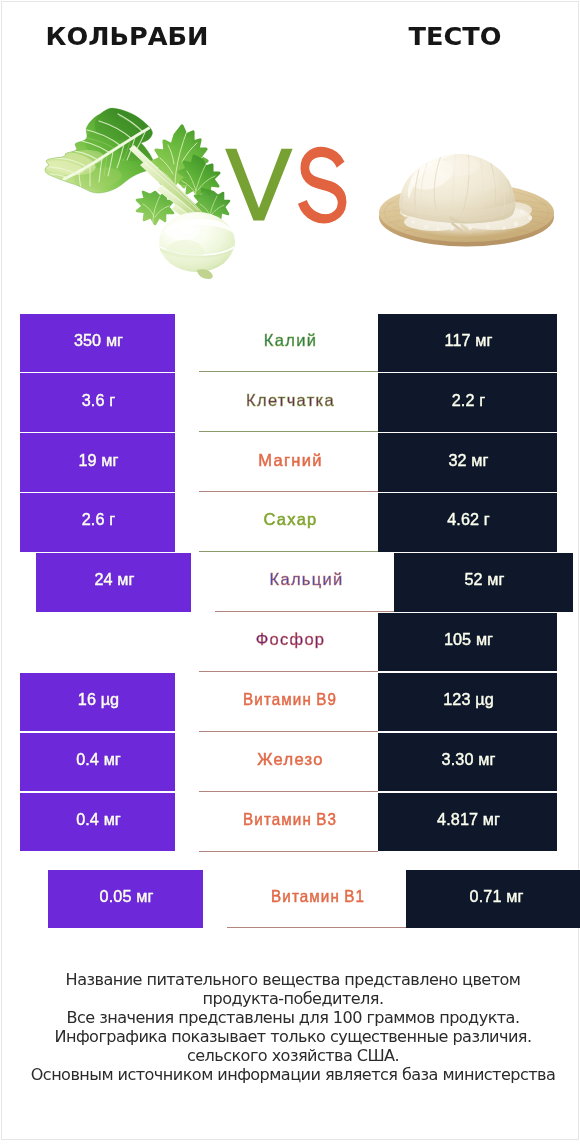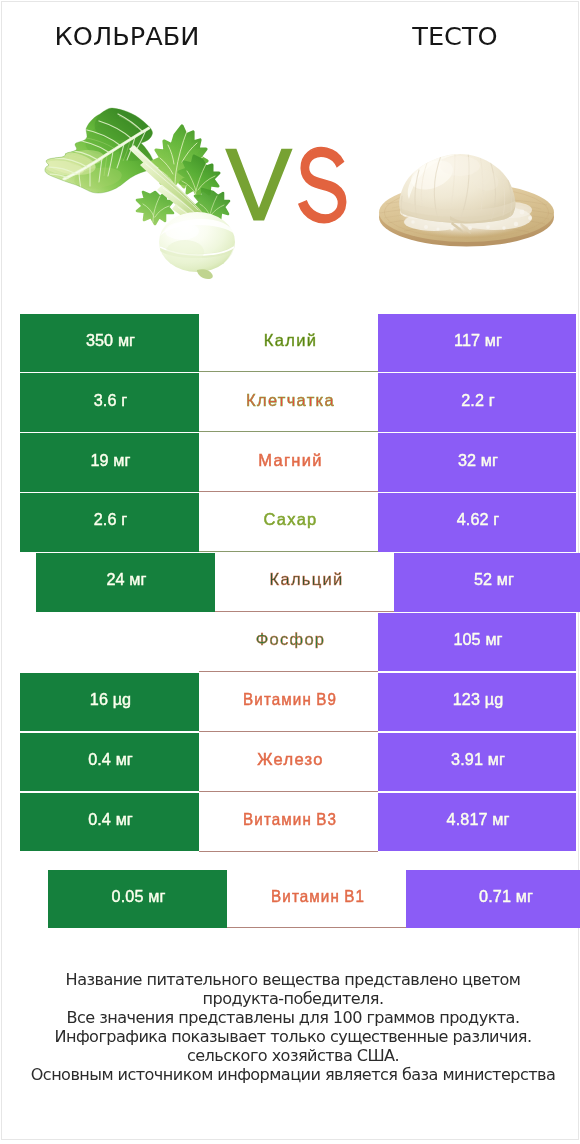--- a/index.html
+++ b/index.html
@@ -1,40 +1,40 @@
 <!DOCTYPE html>
 <html><head>
 <meta charset="utf-8">
 <title>Compare</title>
 <style>
   html,body{margin:0;padding:0;background:#fff;}
   body{width:580px;height:1144px;font-family:"Liberation Sans",sans-serif;overflow:hidden;}
   .page{position:relative;width:580px;height:1144px;background:#fff;}
   .pageborder{position:absolute;left:1px;top:1px;width:578px;height:1139px;border:1px solid #e6e6e6;box-sizing:border-box;pointer-events:none;}
 
-  .title{position:absolute;top:21.3px;font-family:"DejaVu Sans",sans-serif;font-size:25.6px;color:#161616;font-weight:400;text-align:center;white-space:nowrap;line-height:30px;}
+  .title{position:absolute;top:21.3px;font-family:"DejaVu Sans",sans-serif;font-size:25.6px;color:#161616;font-weight:700;text-align:center;white-space:nowrap;line-height:30px;}
   .title.left{left:0;width:254px;}
   .title.right{left:328px;width:254px;}
 
   .vswrap{position:absolute;left:224px;top:146px;width:125px;height:78px;}
   .vswrap svg{display:block;}
 
   .photo{position:absolute;}
   #kohlrabi{left:42px;top:100px;width:190px;height:180px;}
   #dough{left:372px;top:140px;width:190px;height:130px;}
 
   .table{position:absolute;left:20px;top:313.6px;width:537px;height:599px;}
   .row{position:absolute;left:0;width:537px;height:58.4px;}
   .cell{position:absolute;top:0;height:100%;display:flex;align-items:center;justify-content:center;box-sizing:border-box;}
   .cell>span{display:block;position:relative;top:-2.5px;}
   
-  .cell.left{left:0;width:179px;background:#15803d;}
+  .cell.left{left:0;width:155px;background:#6d28d9;}
   .cell.mid{left:179px;width:179px;background:#fff;}
   .cell.mid:after{content:"";position:absolute;left:0;right:0;bottom:-0.4px;height:1px;background:currentColor;opacity:1;}
-  .cell.right{left:358px;width:198px;background:#8b5cf6;}
+  .cell.right{left:358px;width:179px;background:#0f172a;}
   .val{color:#fcffee;font-size:16.2px;font-weight:400;letter-spacing:.12px;margin-left:2px;white-space:nowrap;-webkit-text-stroke:.42px #fcffee;}
   .val .u{font-size:16.2px;letter-spacing:.1px;}
   .lbl{font-size:16.5px;font-weight:400;letter-spacing:1.3px;white-space:nowrap;margin-left:4px;display:inline-block;}
   .lbl.two{transform:scaleX(.92);letter-spacing:1.2px;word-spacing:-1px;}
 
   .footer{position:absolute;left:4px;top:969.8px;width:578px;text-align:center;color:#2b2b2b;font-family:"DejaVu Sans",sans-serif;font-size:16.1px;letter-spacing:-0.56px;line-height:19px;}
 </style>
 </head>
 <body>
 
@@ -348,32 +348,32 @@
       <path id="vsv" d="M1.1 2.8 L12.4 2.8 L34.9 62.0 L57.4 2.8 L68.6 2.8 L40.1 74.4 L29.5 74.4 Z" fill="#77a233"></path>
       <path id="vss" stroke-width="1.6" d="M119.45 15.60 C116.66 9.30 110.89 4.00 102.83 2.20 C95.87 0.70 88.83 2.20 84.08 6.30 C79.41 10.30 77.04 16.40 77.29 22.80 C77.55 29.40 80.60 34.80 85.44 38.10 C89.42 40.80 94.17 42.10 98.92 43.30 C103.34 44.40 107.58 45.60 110.55 48.20 C113.35 50.70 114.70 54.10 114.45 57.90 C114.11 62.20 111.82 65.60 108.09 67.40 C103.68 69.60 97.57 69.30 92.48 66.70 C87.73 64.30 84.16 60.20 82.38 55.00 L75.00 58.20 C77.46 65.60 82.47 71.20 89.17 74.20 C96.29 77.40 104.69 77.30 111.06 73.90 C117.25 70.60 121.15 64.40 121.58 57.00 C122.00 49.40 118.86 43.20 113.43 39.40 C109.10 36.30 103.59 34.90 98.42 33.60 C94.26 32.60 90.36 31.50 87.81 29.20 C85.44 27.10 84.33 24.30 84.50 21.00 C84.76 17.10 86.62 14.00 89.85 12.10 C93.58 9.90 98.67 9.70 103.17 11.30 C107.49 12.80 111.06 16.00 113.01 20.50 Z" fill="#e2633f" stroke="#e2633f"></path>
     </svg>
   </div>
   <div class="table" id="table">
       <div class="row" style="top: 0px;">
         <div class="cell left">
           <span class="val"><span>350</span> <span class="u">мг</span></span>
         </div>
         <div class="cell mid" style="color:#8a9a6c">
-          <span class="lbl " style="color:#4d7c0f;-webkit-text-stroke:.5px #82a531">Калий</span>
+          <span class="lbl " style="color:#0f766e;-webkit-text-stroke:.5px #82a531">Калий</span>
         </div>
         <div class="cell right">
           <span class="val"><span>117</span> <span class="u">мг</span></span>
         </div>
       </div>
       <div class="row" style="top: 59.9px;">
         <div class="cell left">
           <span class="val"><span>3.6</span> <span class="u">г</span></span>
         </div>
         <div class="cell mid" style="color:#8a9a6c">
-          <span class="lbl " style="color:#ef4444;-webkit-text-stroke:.5px #82a531">Клетчатка</span>
+          <span class="lbl " style="color:#701a75;-webkit-text-stroke:.5px #82a531">Клетчатка</span>
         </div>
         <div class="cell right">
           <span class="val"><span>2.2</span> <span class="u">г</span></span>
         </div>
       </div>
       <div class="row" style="top: 119.8px;">
         <div class="cell left">
           <span class="val"><span>19</span> <span class="u">мг</span></span>
         </div>
         <div class="cell mid" style="color:#b2857c">
@@ -392,29 +392,29 @@
         </div>
         <div class="cell right">
           <span class="val"><span>4.62</span> <span class="u">г</span></span>
         </div>
       </div>
       <div class="row" style="top: 239.6px; margin-left: 16px;">
         <div class="cell left">
           <span class="val"><span>24</span> <span class="u">мг</span></span>
         </div>
         <div class="cell mid" style="color:#b2857c">
-          <span class="lbl " style="color:#14532d;-webkit-text-stroke:.5px #e26b49">Кальций</span>
+          <span class="lbl " style="color:#1d4ed8;-webkit-text-stroke:.5px #e26b49">Кальций</span>
         </div>
         <div class="cell right">
           <span class="val"><span>52</span> <span class="u">мг</span></span>
         </div>
       </div>
       <div class="row" style="top: 299.5px;">
         <div class="cell mid" style="color:#b2857c">
-          <span class="lbl " style="color:#15803d;-webkit-text-stroke:.5px #e26b49">Фосфор</span>
+          <span class="lbl " style="color:#4c1d95;-webkit-text-stroke:.5px #e26b49">Фосфор</span>
         </div>
         <div class="cell right">
           <span class="val"><span>105</span> <span class="u">мг</span></span>
         </div>
       </div>
       <div class="row" style="top: 359.4px;">
         <div class="cell left">
           <span class="val"><span>16</span> <span class="u">µg</span></span>
         </div>
         <div class="cell mid" style="color:#b2857c">
@@ -425,21 +425,21 @@
         </div>
       </div>
       <div class="row" style="top: 419.3px;">
         <div class="cell left">
           <span class="val"><span>0.4</span> <span class="u">мг</span></span>
         </div>
         <div class="cell mid" style="color:#b2857c">
           <span class="lbl " style="color:#e26b49;-webkit-text-stroke:.5px #e26b49">Железо</span>
         </div>
         <div class="cell right">
-          <span class="val"><span>3.91</span> <span class="u">мг</span></span>
+          <span class="val"><span>3.30</span> <span class="u">мг</span></span>
         </div>
       </div>
       <div class="row" style="top: 479.2px;">
         <div class="cell left">
           <span class="val"><span>0.4</span> <span class="u">мг</span></span>
         </div>
         <div class="cell mid" style="color:#b2857c">
           <span class="lbl two" style="color:#e26b49;-webkit-text-stroke:.5px #e26b49">Витамин B3</span>
         </div>
         <div class="cell right">

